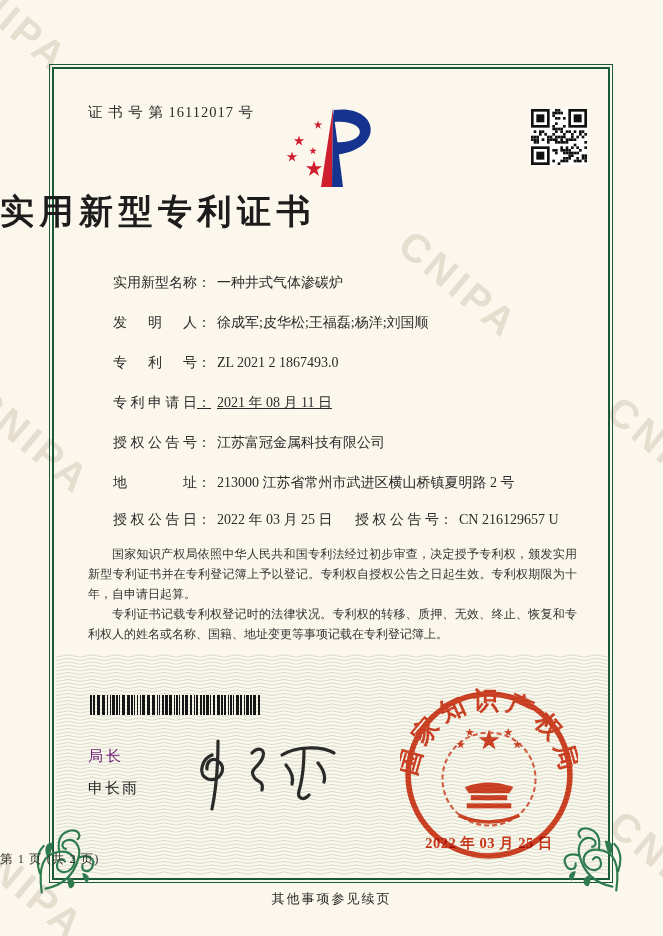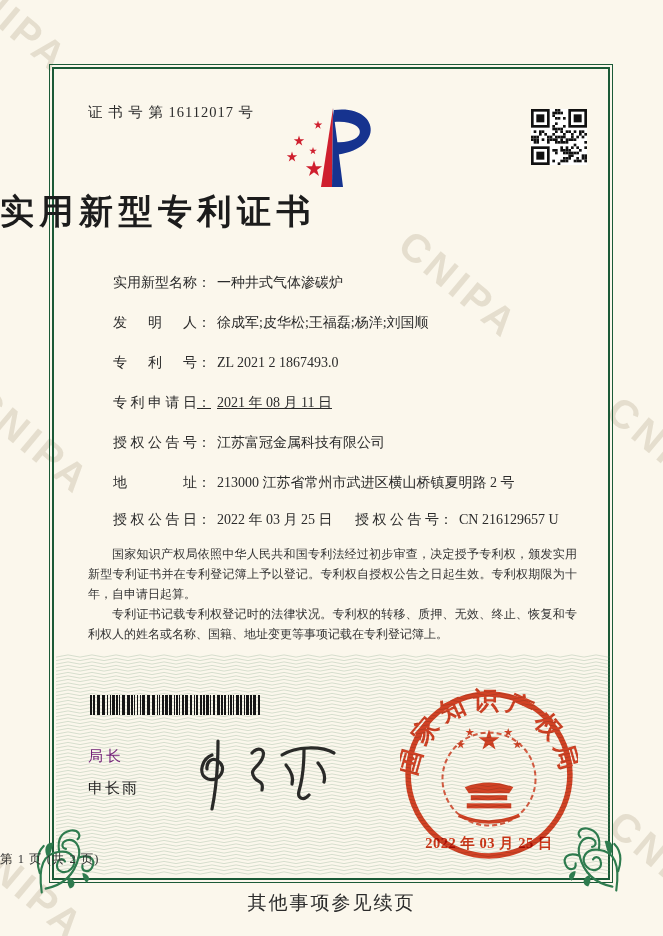--- a/index.html
+++ b/index.html
@@ -60,21 +60,21 @@
   .sig-title { position:absolute; left:88px; top:747px; z-index:3; font-family:"Liberation Sans","DejaVu Sans",sans-serif; font-size:15px; letter-spacing:3px; color:#701a75; }
   .sig-name  { position:absolute; left:88px; top:779px; z-index:3; font-family:Liberation Sans, sans-serif; font-size:15px; letter-spacing:2px; color:#222; }
   .signature { position:absolute; left:182px; top:733px; width:170px; height:85px; z-index:3; }
   .seal { position:absolute; left:400px; top:686px; width:178px; height:178px; z-index:4; mix-blend-mode:multiply; opacity:0.95; }
   .seal-date {
     position:absolute; left:402px; top:834px; width:174px; z-index:5; text-align:center;
     color:#d43a1c; font-size:14.5px; font-weight:600; letter-spacing:0.5px; mix-blend-mode:multiply;
     white-space:nowrap;
   }
   .page-num { position:absolute; left:0; right:0; top:851px; z-index:3; font-size:12.5px; letter-spacing:1px; color:#333; }
-  .cont-note { position:absolute; left:0; right:0; top:890px; z-index:3; text-align:center; font-size:19px; letter-spacing:2px; color:#2b2b2b; }
+  .cont-note { position:absolute; left:0; right:0; top:890px; z-index:3; text-align:center; font-size:13px; letter-spacing:2px; color:#2b2b2b; }
   .hidden-defs { position:absolute; width:0; height:0; overflow:hidden; }
 </style>
 </head>
 <body>
 
 <div class="page">
 
   <svg class="hidden-defs" aria-hidden="true">
     <defs>
       <path id="star5" d="M0,-1 L0.588,0.809 L-0.951,-0.309 L0.951,-0.309 L-0.588,0.809 Z"></path>

